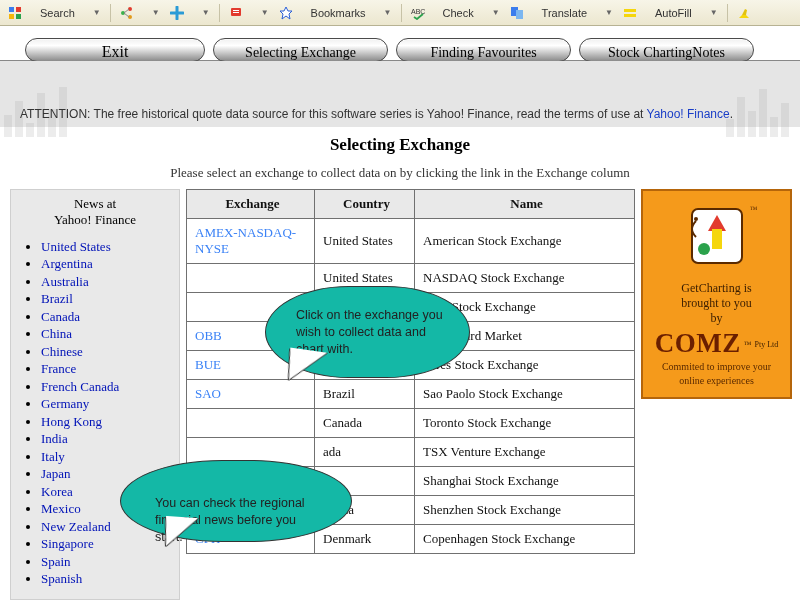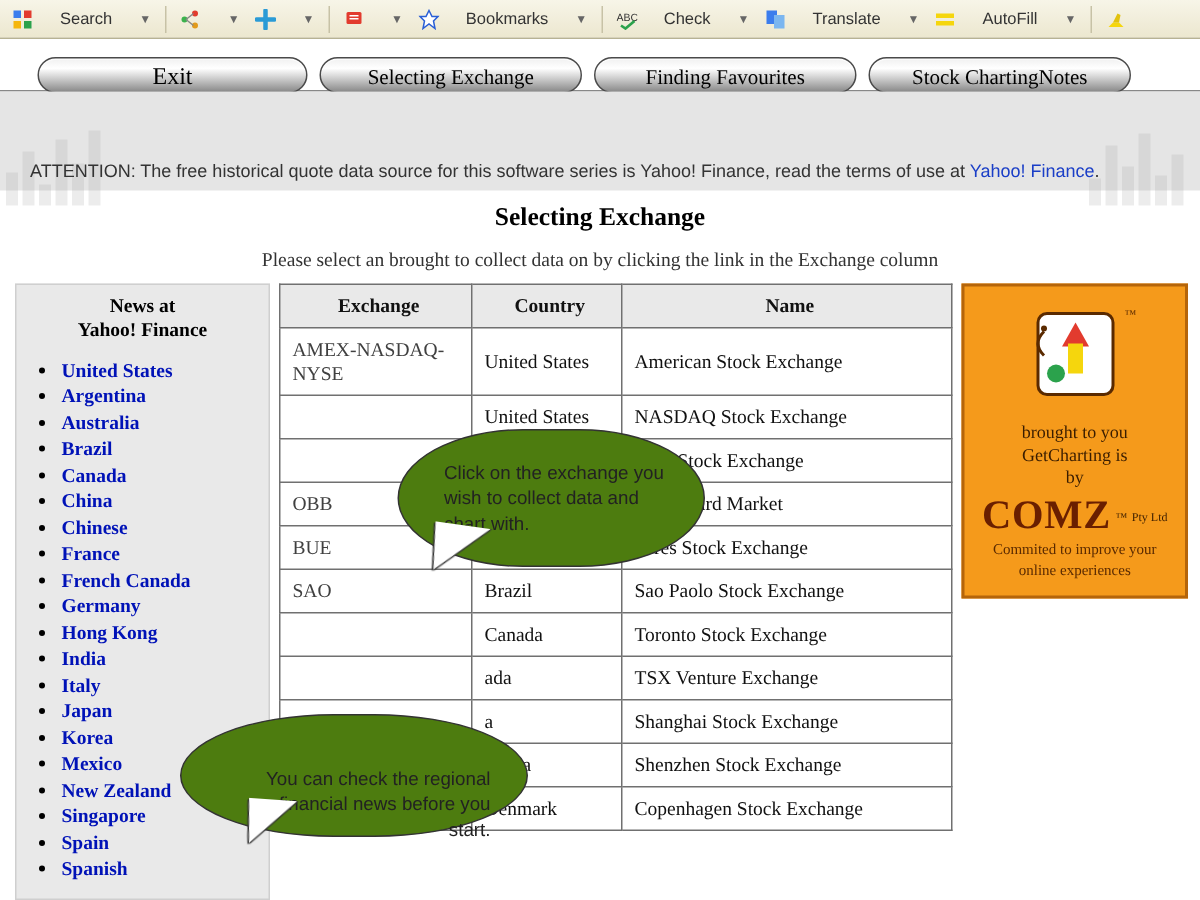--- a/index.html
+++ b/index.html
@@ -137,21 +137,20 @@
   }
 
   
   .news {
     background: #e9e9e9;
     border: 1px solid #cfcfcf;
     margin-left: 10px;
     padding: 6px 4px 10px 4px;
     font-family: "Times New Roman", serif;
     font-size: 13px;
-    font-weight: bold;
   }
   .news .nh {
     text-align: center;
     margin-bottom: 10px;
     line-height: 1.25;
   }
   .news ul {
     margin: 0 0 0 26px;
     padding: 0;
   }
@@ -181,21 +180,21 @@
     text-align: left;
     background: #fff;
   }
   table.ex th {
     background: #e9e9e9;
     font-weight: bold;
     text-align: center;
     padding-left: 12px;
   }
   .ex a {
-    color: #404040;
+    color: #3b82f6;
     text-decoration: none;
   }
   .col-ex { width: 128px; }
   .col-co { width: 100px; }
 
   
   .promo {
     margin: 0 8px 0 6px;
     background: #f59a1b;
     border: 2px solid #b5650a;
@@ -228,21 +227,21 @@
     font-size: 10px;
     color: #5a2a00;
     margin-top: 2px;
     line-height: 1.2;
   }
   .tm { font-size: 8px; vertical-align: super; }
 
   
   .callout {
     position: absolute;
-    background: #4d7c0f;
+    background: #14b8a6;
     border: 1.5px solid #333;
     border-radius: 50% / 50%;
     padding: 22px 28px;
     font-size: 12.5px;
     color: #222;
     line-height: 1.35;
     z-index: 50;
     box-shadow: 0 0 0 rgba(0,0,0,0);
   }
   .callout .tail {
@@ -257,25 +256,24 @@
   }
   .c1 .tail {
     left: 22px; bottom: -5px;
     border-left: 3px solid transparent;
     border-right: 34px solid transparent;
     border-top: 32px solid #fff;
     transform: rotate(8deg);
     filter: drop-shadow(-1px 1px 0 #333) drop-shadow(1px 0 0 #333);
   }
   .c2 {
-    left: 120px; top: 476px;
+    left: 120px; top: 460px;
     width: 232px; height: 82px;
     border-radius: 125px / 50px;
     padding: 34px 24px 18px 34px;
-    text-align: right;
   }
   .c2 .tail {
     left: 44px; bottom: -6px;
     border-left: 2px solid transparent;
     border-right: 30px solid transparent;
     border-top: 30px solid #fff;
     transform: rotate(4deg);
     filter: drop-shadow(-1px 1px 0 #333) drop-shadow(1px 0 0 #333);
   }
 </style>
@@ -419,21 +417,21 @@
       <div class="b" style="height:34px"></div>
   </div>
   <span class="att-text">
     <span>ATTENTION: The free historical quote data source for this software series is Yahoo! Finance, read the terms of use at </span>
     <a href="#">Yahoo! Finance</a><span>.</span>
   </span>
 </div>
 
 <div class="heading">
   <h2>Selecting Exchange</h2>
-  <div class="sub">Please select an brought to collect data on by clicking the link in the Exchange column</div>
+  <div class="sub">Please select an exchange to collect data on by clicking the link in the Exchange column</div>
 </div>
 
 <div class="main">
 
   <div class="news">
     <div class="nh">
       <span>News at</span><br>
       <span>Yahoo! Finance</span>
     </div>
     <ul id="news-list">
@@ -534,22 +532,22 @@
       <svg viewBox="0 0 70 70">
         <rect x="10" y="8" width="50" height="54" rx="6" fill="#fff" stroke="#5a2a00" stroke-width="2"></rect>
         <path d="M35 14 L44 30 L26 30 Z" fill="#e23b2e"></path>
         <rect x="30" y="28" width="10" height="20" fill="#f5d60d"></rect>
         <circle cx="22" cy="48" r="6" fill="#2ba24c"></circle>
         <path d="M14 20 q-8 8 0 16" stroke="#5a2a00" stroke-width="2" fill="none"></path>
         <circle cx="14" cy="18" r="2" fill="#5a2a00"></circle>
       </svg>
       <span class="tm" style="position:absolute;right:-6px;top:4px;color:#5a2a00">™</span>
     </div>
+    <div>GetCharting is</div>
     <div>brought to you</div>
-    <div>GetCharting is</div>
     <div>by</div>
     <div style="margin-top:2px">
       <span class="brand">COMZ</span>
       <span class="tm">™</span>
       <span class="pty">Pty Ltd</span>
     </div>
     <div class="tag">Commited to improve your</div>
     <div class="tag">online experiences</div>
   </div>
 </div>

